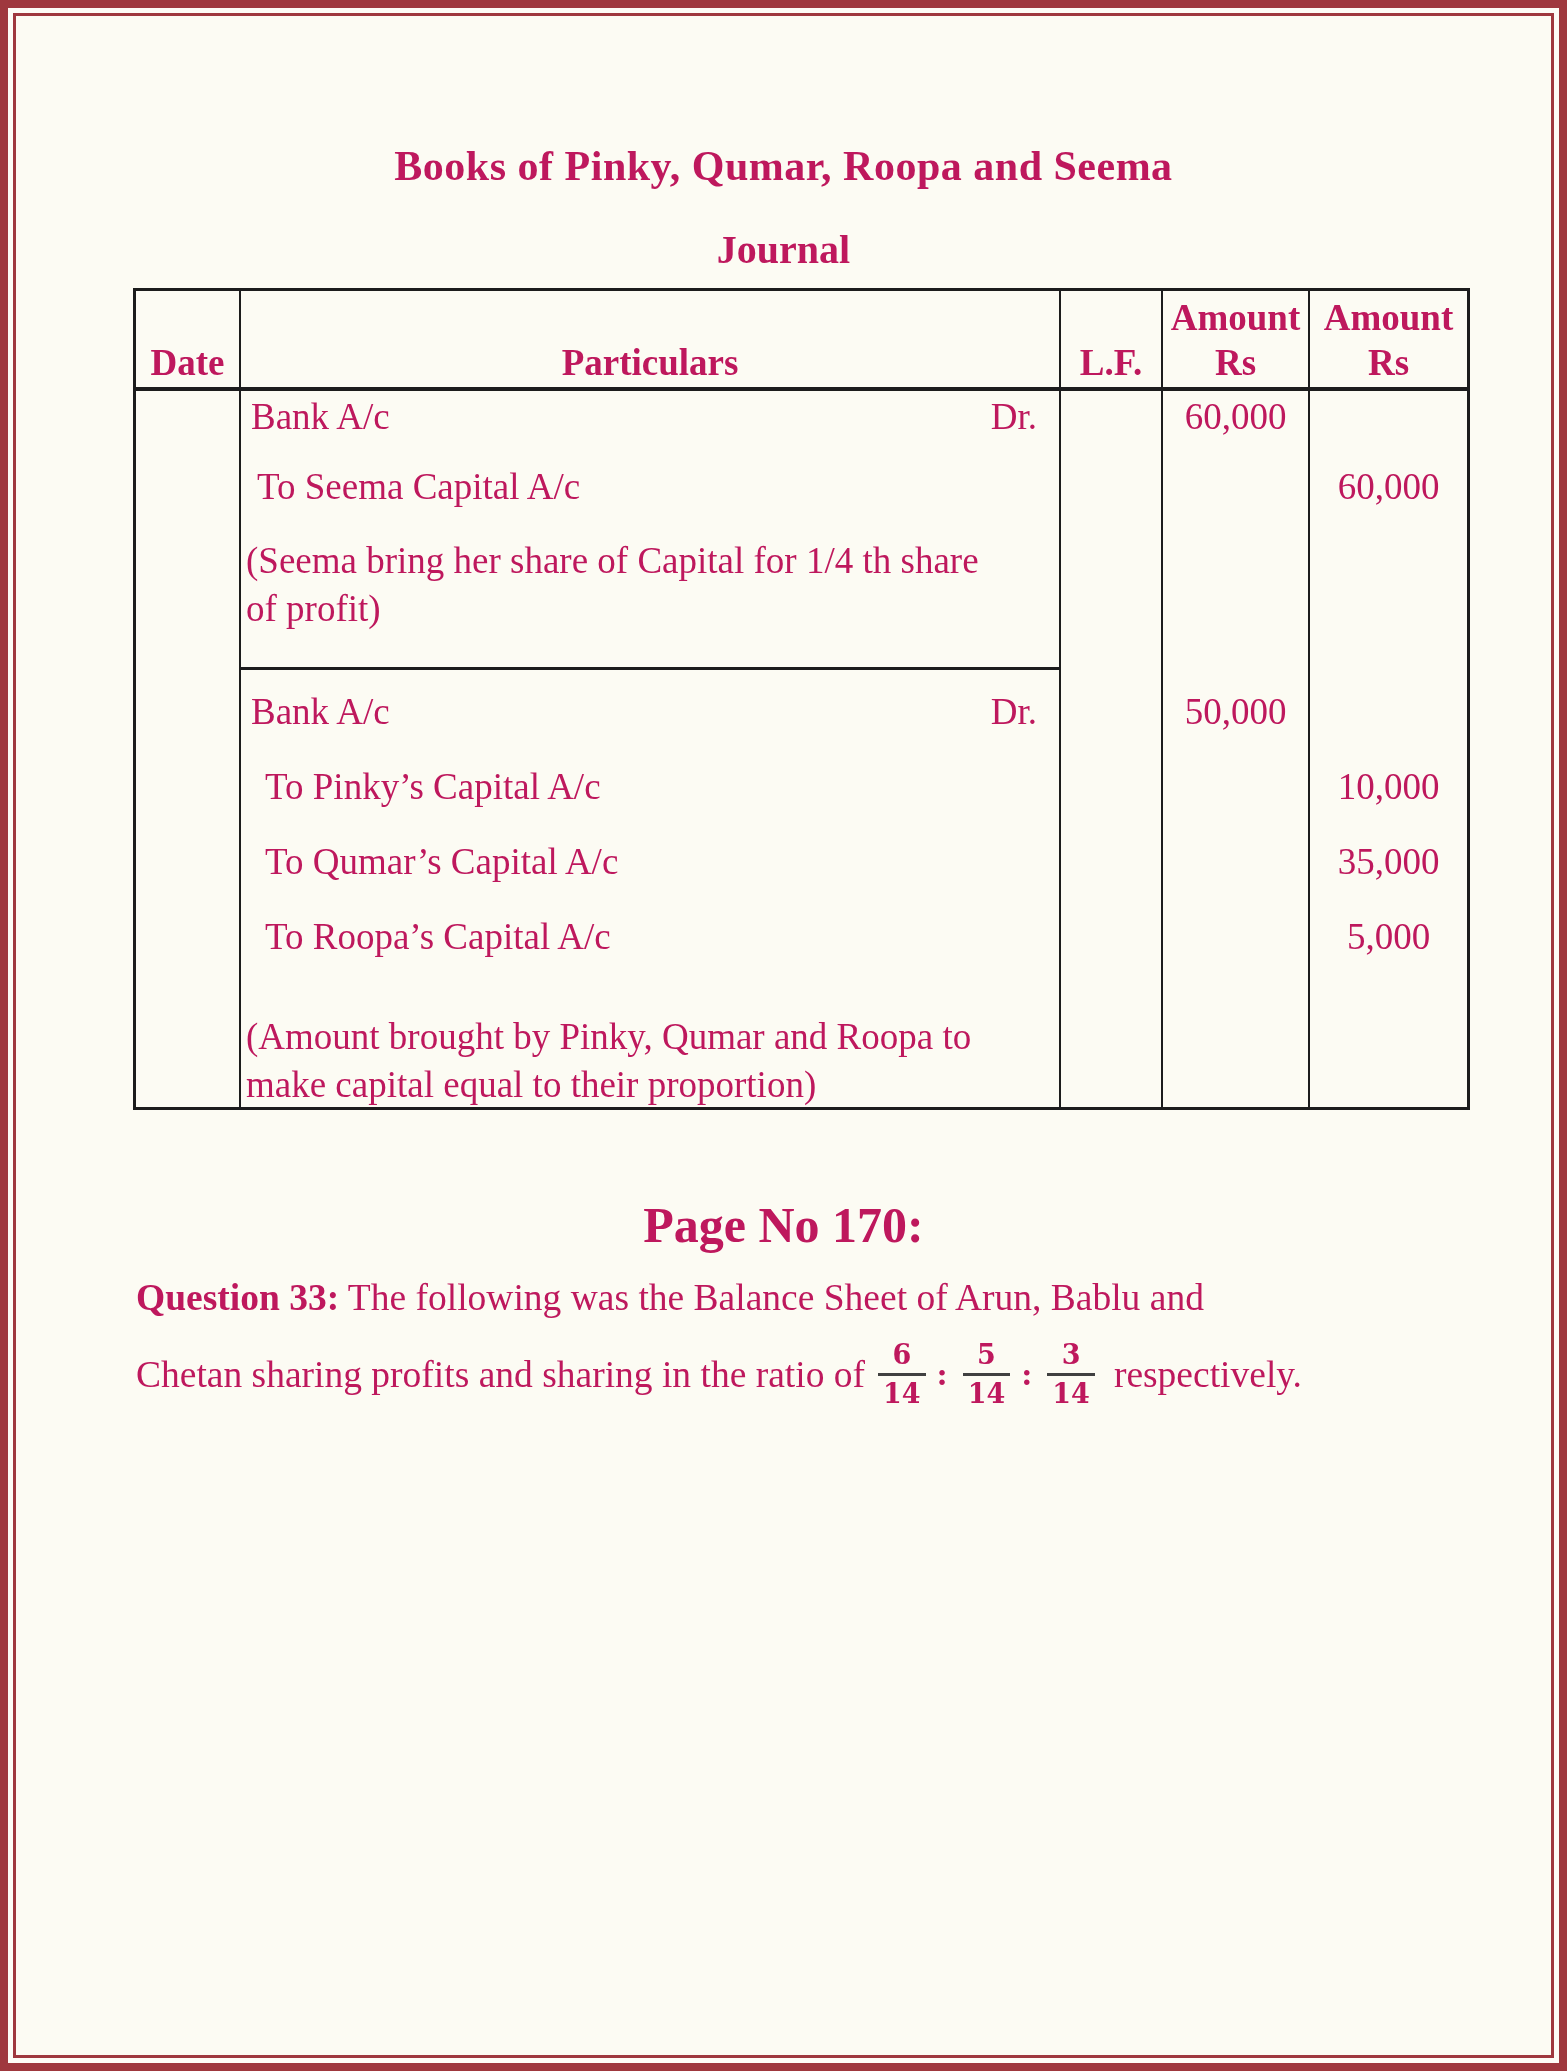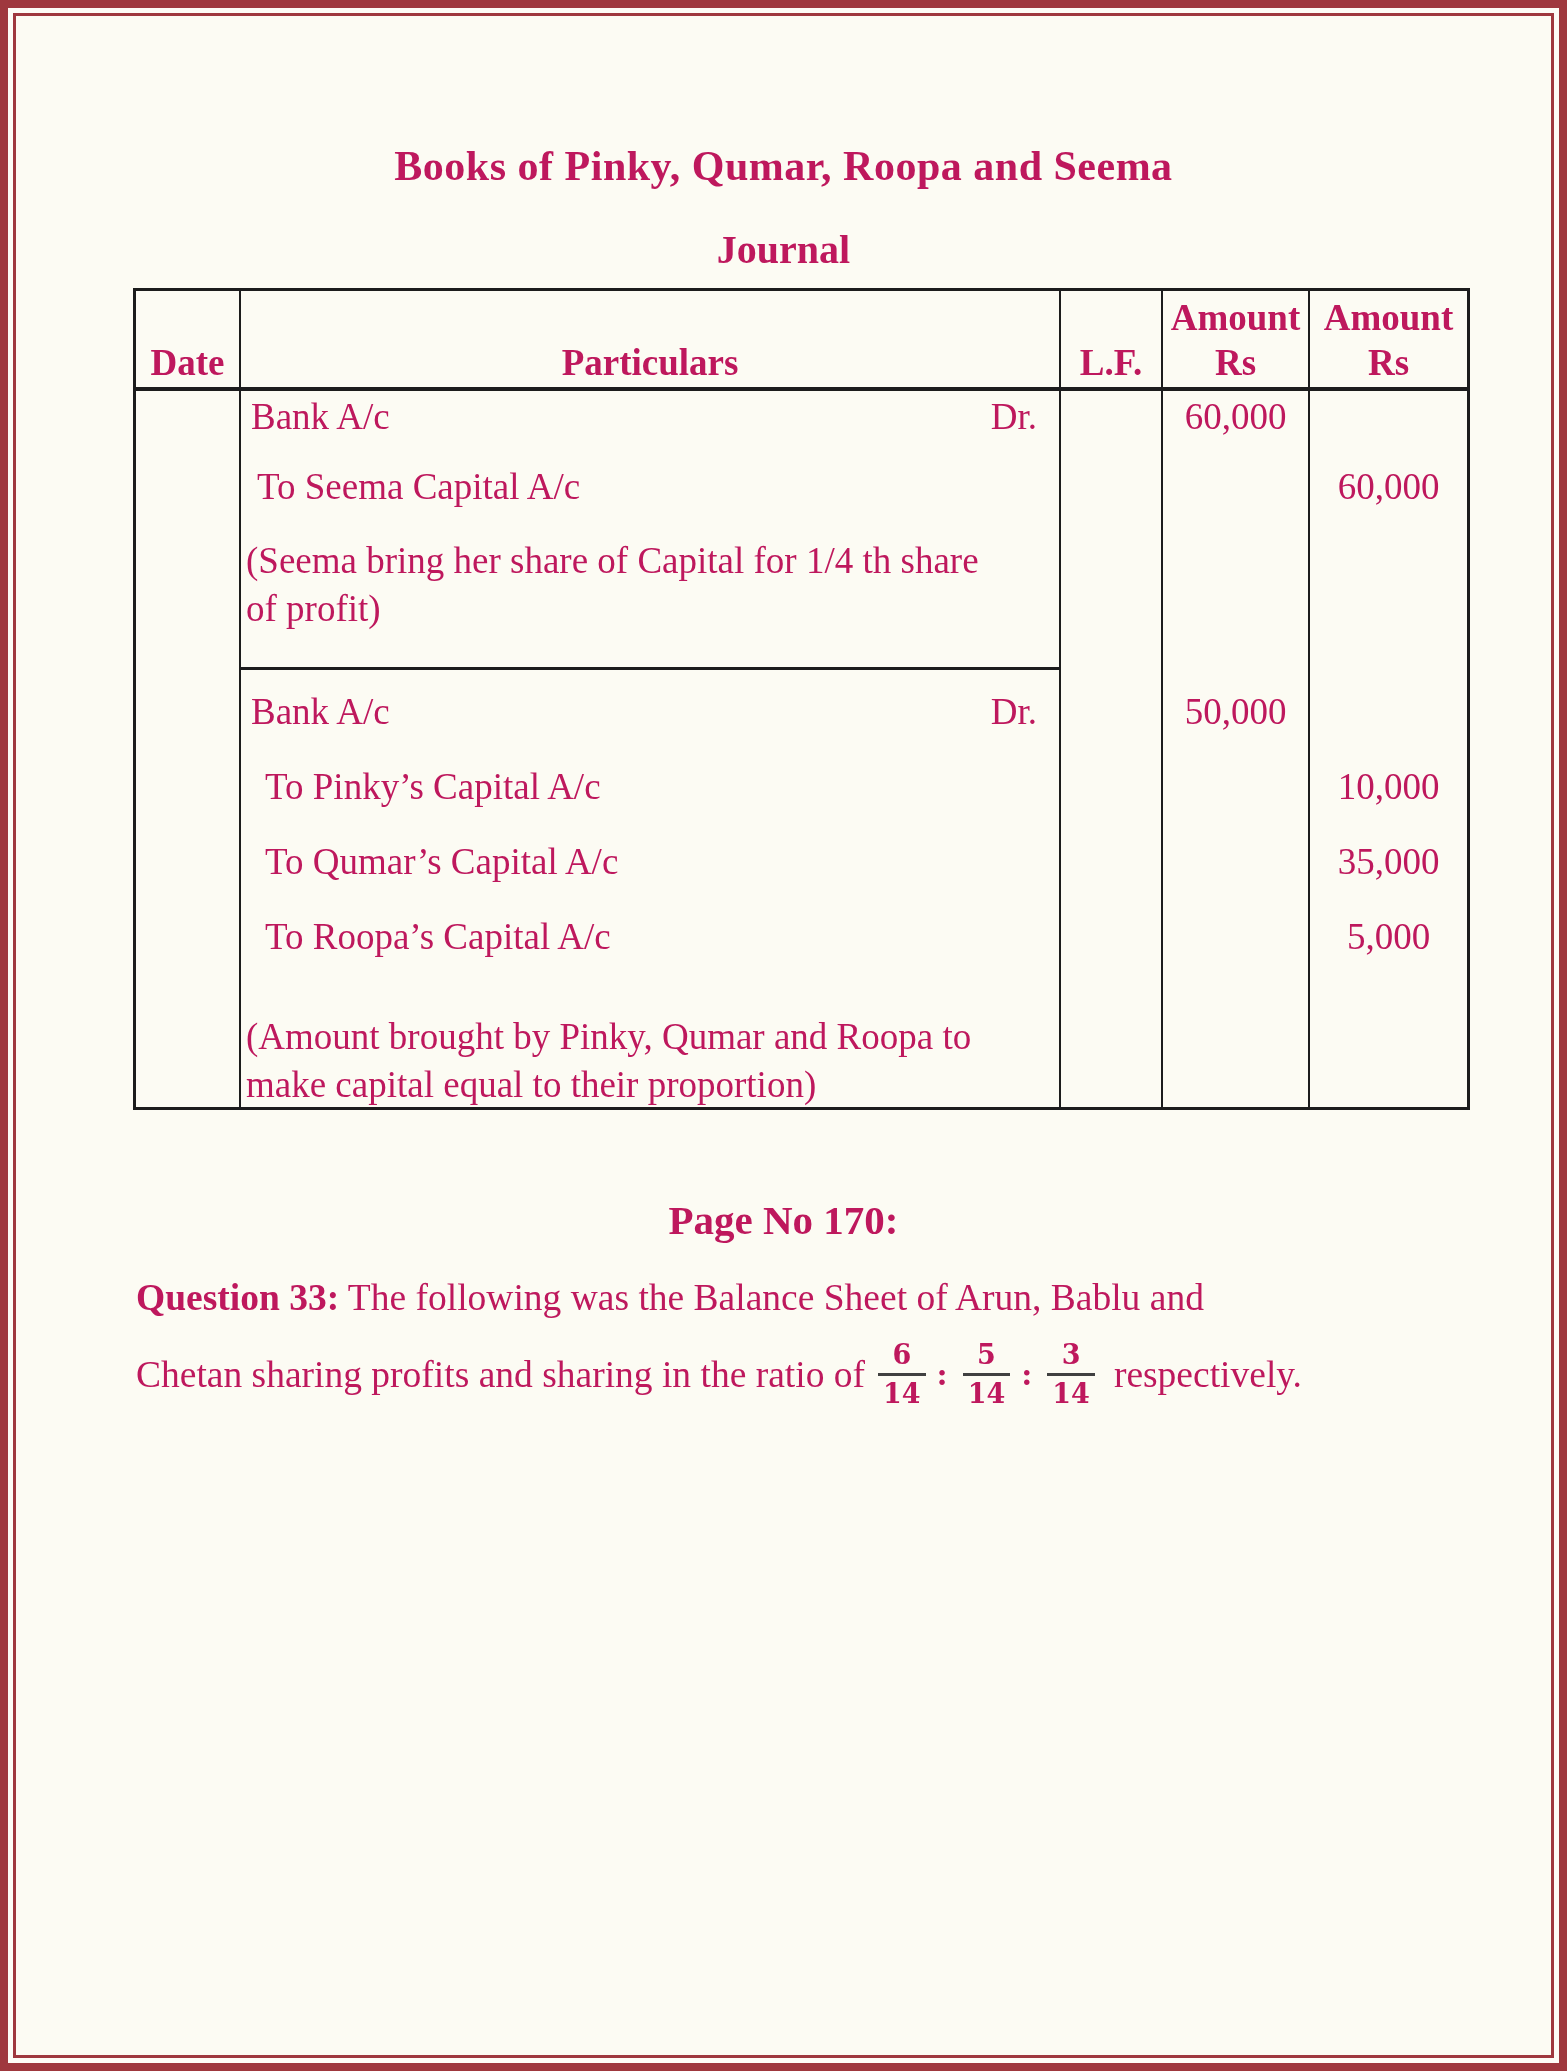--- a/index.html
+++ b/index.html
@@ -60,21 +60,21 @@
   .narration { line-height:48px; padding-left:5px; white-space:normal; }
   .amount { text-align:center; }
 
   .entry1 { position:absolute; top:0; left:0; right:0; height:279px;
             border-bottom:3px solid #1c1c1c; }
   .entry2 { position:absolute; top:279px; left:0; right:0; bottom:0; }
 
   
   .page-no {
     position:absolute; top:1180px; left:0; width:100%;
-    text-align:center; font-weight:bold; font-size:41px;
+    text-align:center; font-weight:bold; font-size:50px;
   }
   .question {
     position:absolute; left:120px; top:1258px; width:1330px;
     font-size:37.5px;
   }
   .q-line1 { line-height:48px; white-space:nowrap; }
   .q-label { font-weight:bold; }
   .q-line2 {
     margin-top:4px; height:96px;
     display:flex; align-items:center; white-space:nowrap;

